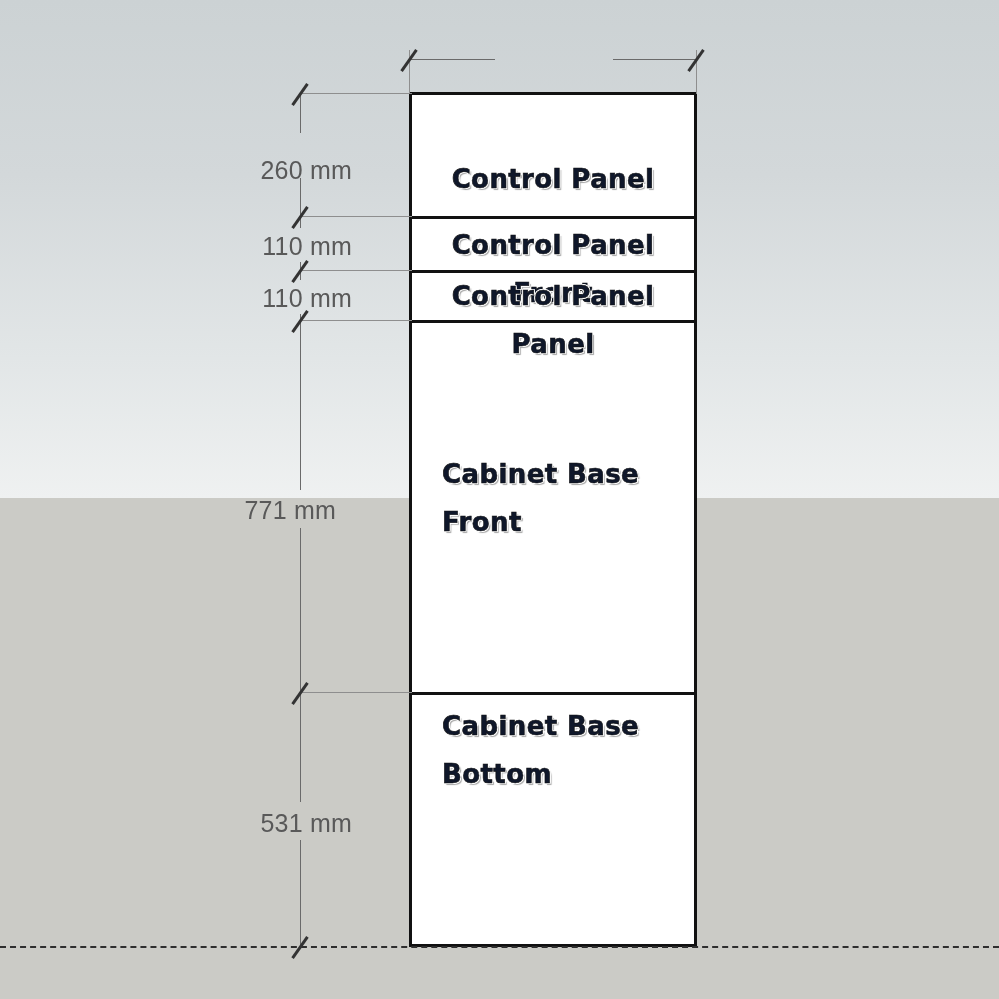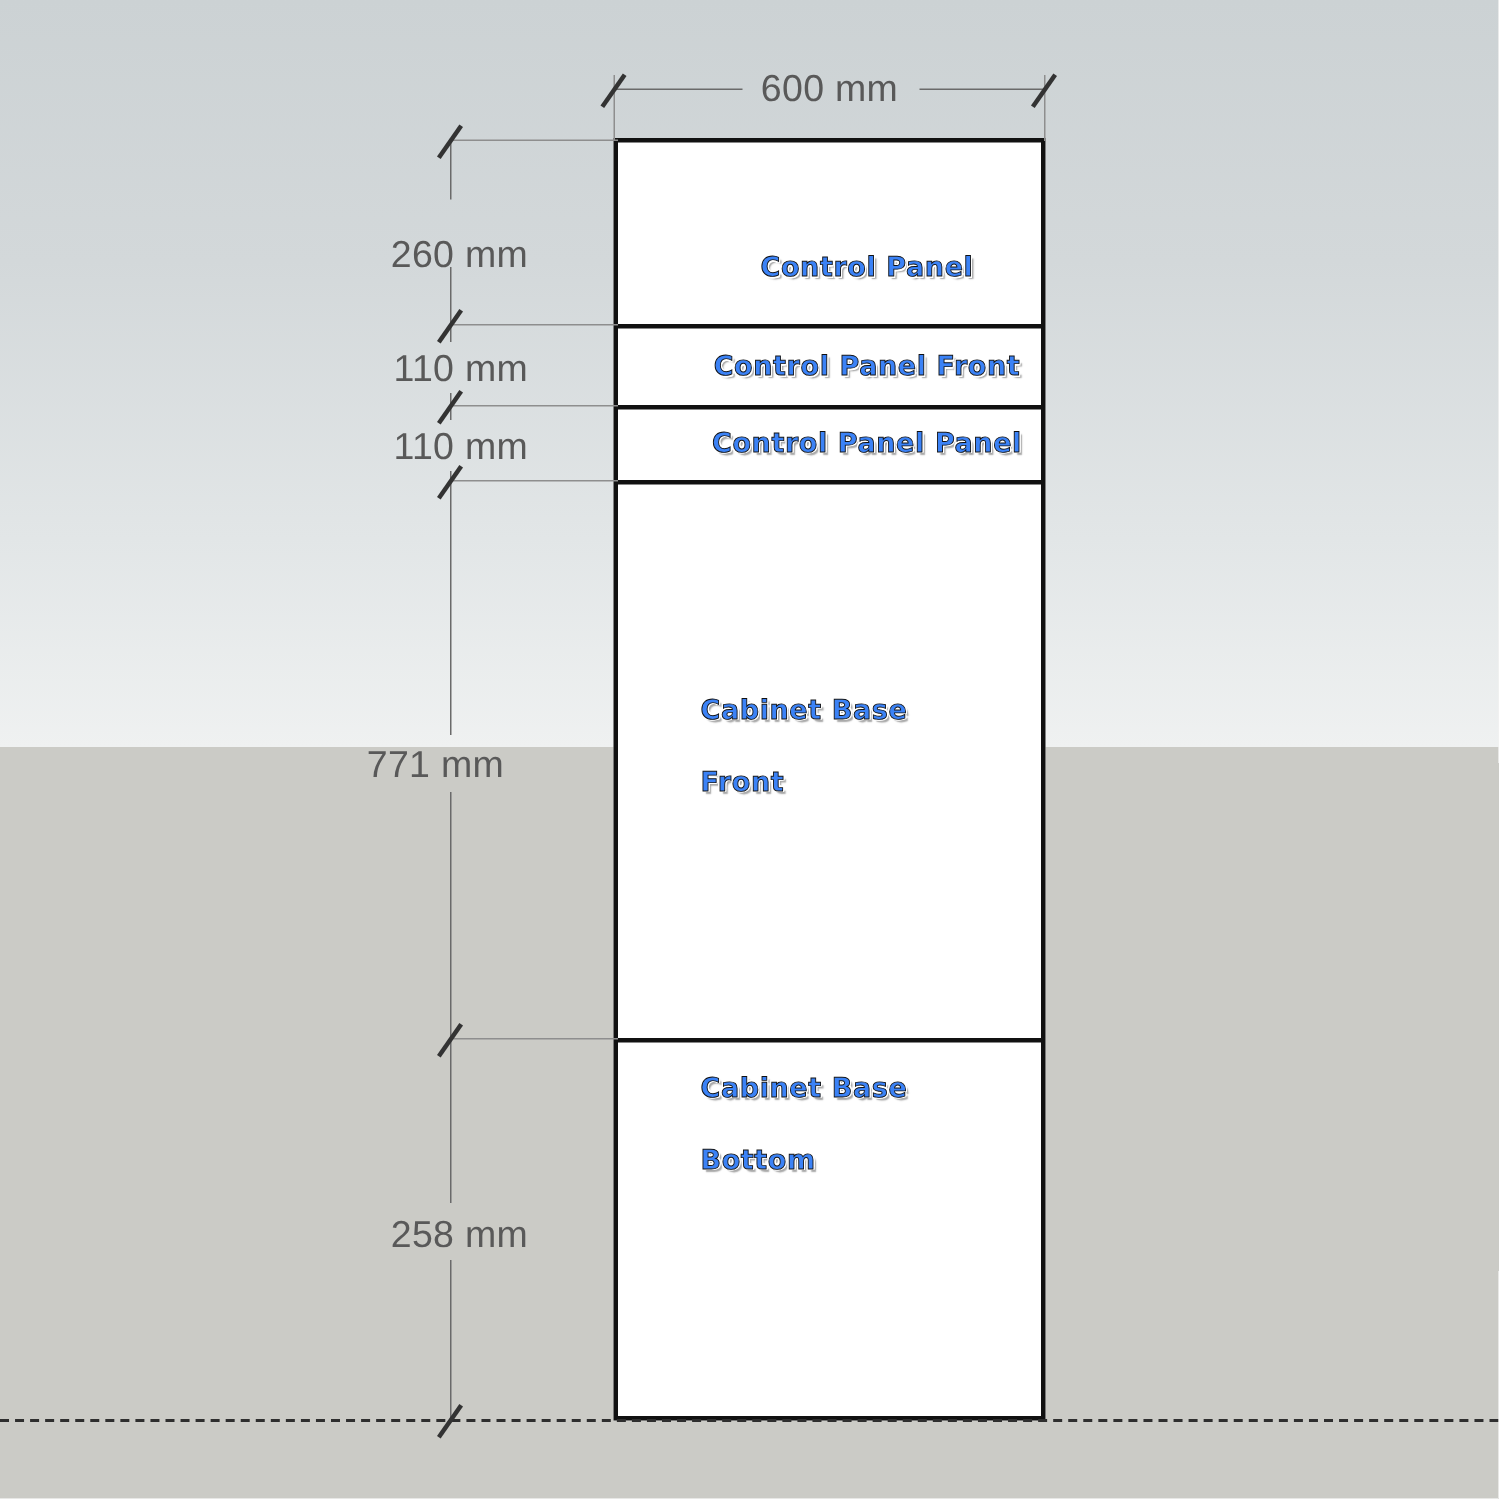--- a/index.html
+++ b/index.html
@@ -55,34 +55,33 @@
     position: absolute;
     left: 0;
     width: 100%;
     height: 0;
     border-top: 3px solid #111111;
   }
 
   
   .caption {
     position: absolute;
-    color: #3b82f6;
+    color: #0f172a;
     font-family: "DejaVu Sans", sans-serif;
     font-weight: bold;
-    font-size: 18px;
+    font-size: 26px;
     letter-spacing: 0.4px;
     line-height: 48px;
     white-space: pre-line;
     text-shadow:
        1px 0 0 #ffffff, -1px 0 0 #ffffff,
        0 1px 0 #ffffff, 0 -1px 0 #ffffff,
        1px 1px 0 #ffffff, -1px -1px 0 #ffffff,
        1px -1px 0 #ffffff, -1px 1px 0 #ffffff,
        2px 2px 1px rgba(0,0,0,0.35);
-    margin-left: 25px;
     -webkit-text-stroke: 0.6px #111111;
   }
   .caption.center {
     left: 0;
     width: 100%;
     text-align: center;
   }
   .caption.left {
     left: 30px;
     text-align: left;
@@ -159,21 +158,20 @@
 
   <div class="extline v" style="left:409px; top:50px; height:44px;"></div>
   <div class="extline v" style="left:696px; top:50px; height:44px;"></div>
 
   <div class="dimline h" style="left:409px; top:59px; width:86px;"></div>
   <div class="dimline h" style="left:613px; top:59px; width:84px;"></div>
 
   <div class="tick" style="left:396px; top:59px;"></div>
   <div class="tick" style="left:683px; top:59px;"></div>
 
-  <div class="dimtext topdim" style="left:453px; top:45px; width:200px;">600 mm</div>
 
   <div class="extline h" style="left:300px; top:93px;  width:112px;"></div>
   <div class="extline h" style="left:300px; top:216px; width:112px;"></div>
   <div class="extline h" style="left:300px; top:270px; width:112px;"></div>
   <div class="extline h" style="left:300px; top:320px; width:112px;"></div>
   <div class="extline h" style="left:300px; top:692px; width:112px;"></div>
 
   <div class="dimline v" style="left:300px; top:93px;  height:40px;"></div>
   <div class="dimline v" style="left:300px; top:178px; height:38px;"></div>
 
@@ -197,15 +195,15 @@
   <div class="tick" style="left:287px; top:946px;"></div>
 
   <div class="dimtext rightal" style="left:90px; top:156px; width:262px;">260 mm</div>
 
   <div class="dimtext rightal" style="left:90px; top:232px; width:262px;">110 mm</div>
 
   <div class="dimtext rightal" style="left:90px; top:284px; width:262px;">110 mm</div>
 
   <div class="dimtext rightal" style="left:74px; top:496px; width:262px;">771 mm</div>
 
-  <div class="dimtext rightal" style="left:90px; top:809px; width:262px;">258 mm</div>
+  <div class="dimtext rightal" style="left:90px; top:809px; width:262px;">531 mm</div>
 
 </div>
 
 </body></html>

